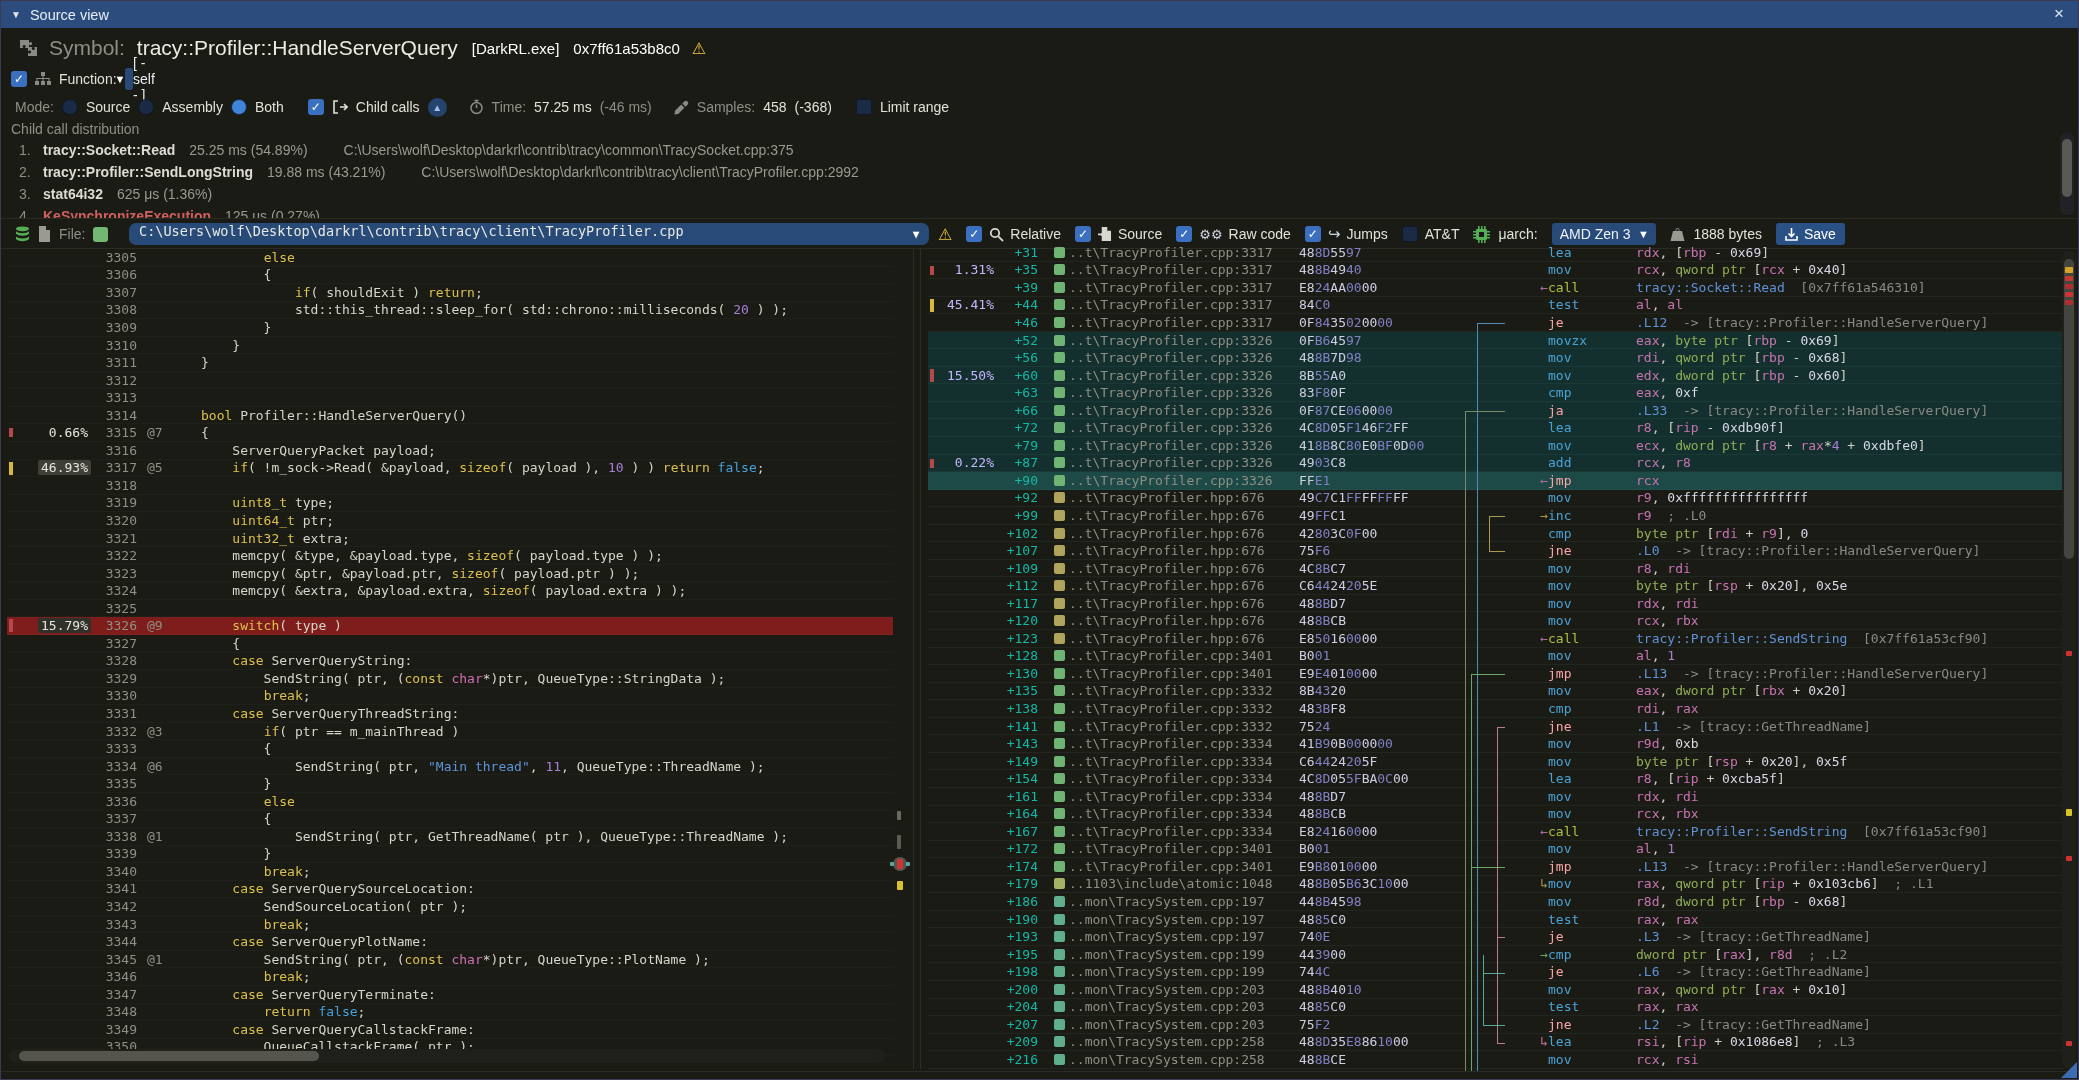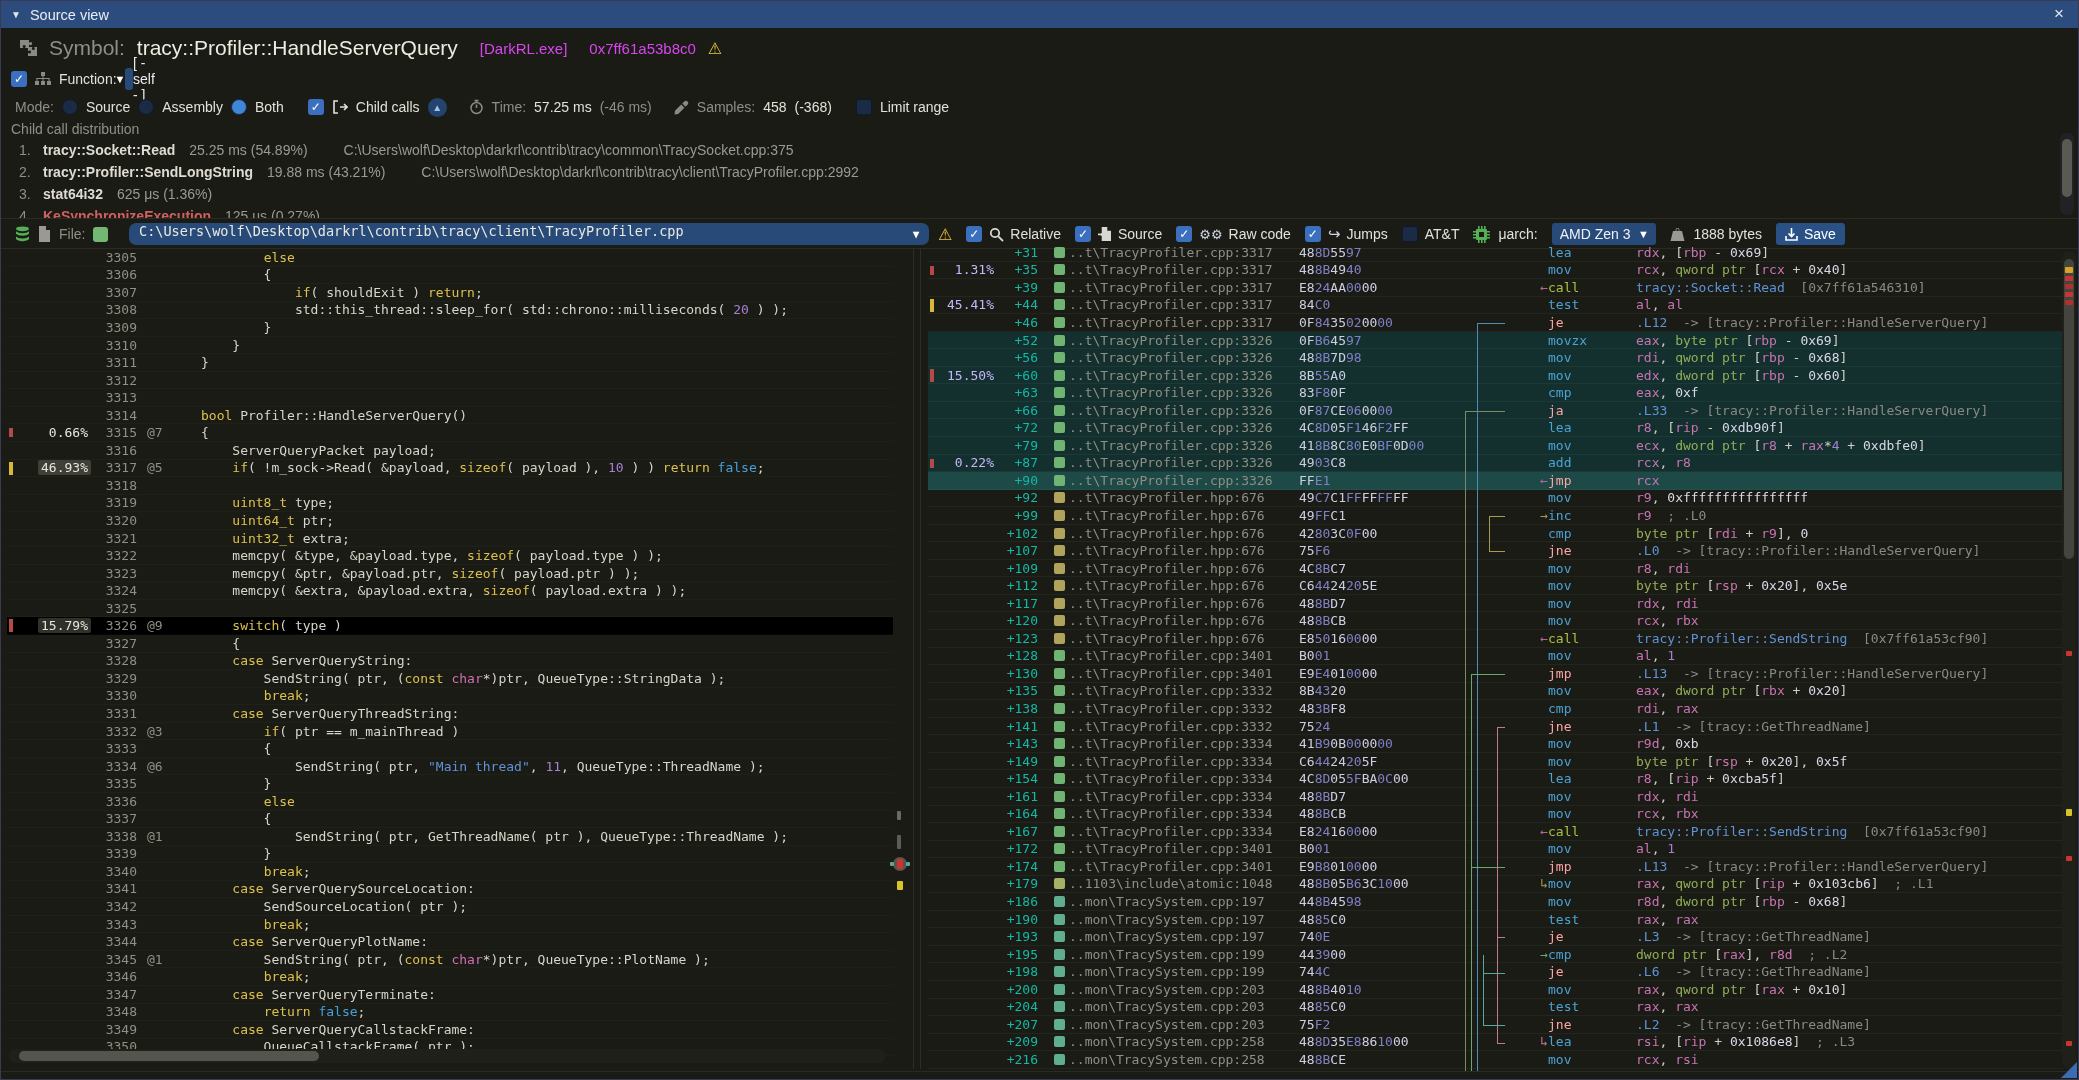--- a/index.html
+++ b/index.html
@@ -11,21 +11,21 @@
   
   #titlebar{position:absolute;left:0;top:0;right:0;height:27px;background:#2b4c7c;
             display:flex;align-items:center;padding:0 10px;color:#e7edf5;font-size:14.5px;}
   #titlebar .tri{font-size:10px;margin-right:9px;color:#dfe6f0;}
   #close-x{position:absolute;right:8px;top:2px;width:22px;height:22px;display:flex;
            align-items:center;justify-content:center;color:#dfe6f0;font-size:17px;}
   
   #symrow{position:absolute;left:0;top:30px;height:34px;display:flex;align-items:center;padding-left:16px;}
   #symrow .lab{color:#8f8f88;font-size:21px;margin-left:12px;}
   #symrow .nam{color:#ecece0;font-size:21px;margin-left:12px;}
-  #symrow .mod,#symrow .adr{color:#d946ef;font-size:15px;margin-left:22px;}
+  #symrow .mod,#symrow .adr{color:#ffffff;font-size:15px;margin-left:14px;}
   .warn{color:#e8c43a;font-size:16px;margin-left:12px;}
   
   #funrow{position:absolute;left:0;top:66px;height:24px;display:flex;align-items:center;padding-left:10px;}
   .chk{width:16px;height:16px;border-radius:3px;background:#3b6fc0;display:flex;align-items:center;
        justify-content:center;color:#fff;font-size:12px;flex:0 0 auto;}
   .chk.off{background:#1b2a45;border:1px solid #10192c;color:transparent;}
   .radio{width:16px;height:16px;border-radius:50%;background:#1b2a45;border:1px solid #10192c;flex:0 0 auto;}
   .radio.on{background:#3f86d8;border-color:#1b2a45;}
   #funrow .flab{color:#e2e2d8;font-size:14px;margin:0 8px 0 8px;}
   #fun-combo{position:absolute;left:124px;right:16px;top:1px;height:22px;background:#284a78;
@@ -65,21 +65,21 @@
   #uarch-combo{background:#284a78;border-radius:3px;height:22px;display:flex;align-items:center;
                padding:0 26px 0 8px;position:relative;color:#eef1f6;}
   #save-btn{background:#2a5186;border-radius:3px;height:22px;display:flex;align-items:center;padding:0 9px;color:#fff;}
   .vline{position:absolute;top:248px;bottom:10px;width:1px;background:#2e2e27;}
   
   #srcpane{position:absolute;left:6px;top:248px;width:886px;height:822px;overflow:hidden;}
   #asmpane{position:absolute;left:927px;top:243px;width:1136px;height:827px;overflow:hidden;}
   .srow,.arow{display:flex;align-items:center;height:17.55px;font-size:13px;white-space:pre;position:relative;}
   .srow{border-bottom:1px solid rgba(255,255,255,0.025);}
   .arow{border-bottom:1px solid rgba(90,140,140,0.10);}
-  .srow.hl{background:#000000;}
+  .srow.hl{background:#7f1d1d;}
   .arow.band{background:#14302e;}
   .arow.sel{background:#1d4a47;}
   .pbar{position:absolute;left:2px;top:2px;width:4px;height:13px;}
   .pbar.red{background:#b84848;}
   .pbar.yel{background:#d8b83a;}
   .pbar.redsm{background:#b84848;height:9px;top:4px;}
   .pct{width:84px;text-align:right;color:#e6e6dc;flex:0 0 auto;}
   .pct .bx{padding:0 3px;border-radius:2px;}
   .pct .bx.big{background:#3f3f38;}
   .pct .bx.mid{background:#31312b;}

